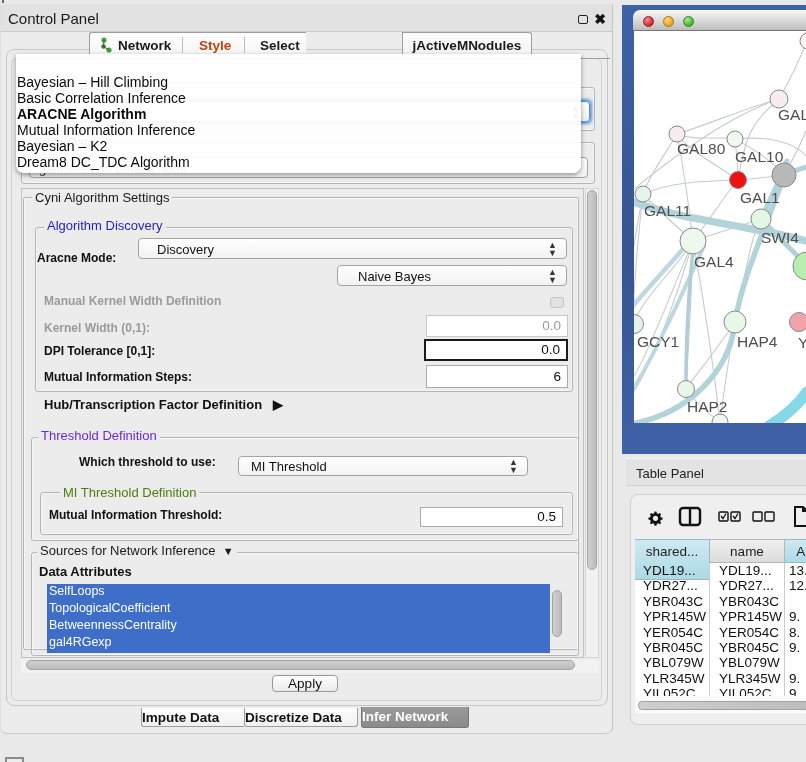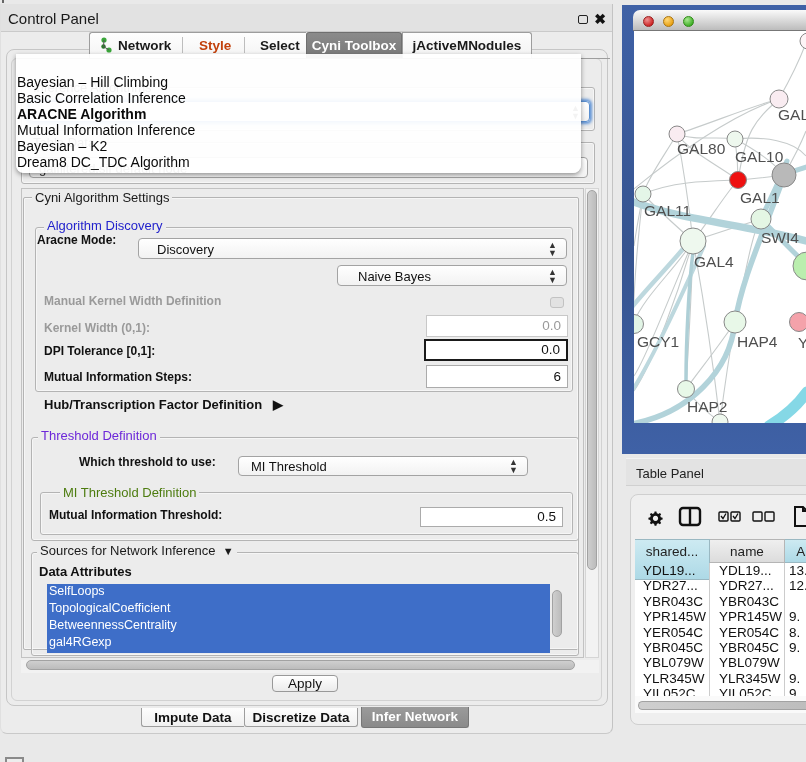--- a/index.html
+++ b/index.html
@@ -23,21 +23,21 @@
 .field { position:absolute; background:#fff; border:1px solid #ababab; font-size:13.5px; color:#111; text-align:right; padding-right:6px; }
 .lbl { position:absolute; font-size:12px; font-weight:bold; color:#111; white-space:nowrap; }
 .lbl.dis { color:#9a9a9a; }
 
 #popup { left:16px; top:54px; width:565px; height:119px; background:rgba(255,255,255,0.94); border-radius:0 0 8px 8px; box-shadow:0 2px 5px rgba(0,0,0,0.4); z-index:50; }
 #popup .hint { position:absolute; left:181px; top:4px; font-size:14px; color:#b9b9b9; }
 #popup .it { position:absolute; left:1px; font-size:14px; color:#0a0a0a; white-space:nowrap; }
 
 .sbthumb { position:absolute; background:linear-gradient(90deg,#cfcfcf,#bcbcbc); border:1px solid #a2a2a2; border-radius:6px; }
 
-.btab { position:absolute; height:19px; line-height:19px; font-size:13.5px; font-weight:bold; color:#111; text-align:center; background:linear-gradient(#fdfdfd,#f0f0f0); border:1px solid #9d9d9d; border-radius:0 0 3px 3px; border-top:none; }
+.btab { position:absolute; height:19px; line-height:19px; font-size:13.5px; font-weight:bold; color:#111; text-align:left; background:linear-gradient(#fdfdfd,#f0f0f0); border:1px solid #9d9d9d; border-radius:0 0 3px 3px; border-top:none; }
 .btab.sel { background:linear-gradient(#9b9b9b,#8a8a8a); color:#fff; border-color:#777; }
 
 #netwin { left:622px; top:5px; width:184px; height:449px; background:linear-gradient(#3f61a6,#36548f 55%,#3f61a6); }
 #nettitle { left:11px; top:5px; width:173px; height:21px; background:linear-gradient(#fafafa,#bcbcbc); border-radius:7px 0 0 0; border-bottom:1px solid #777; }
 .tl { position:absolute; top:6px; width:11px; height:11px; border-radius:50%; }
 #netcanvas { left:12px; top:26px; width:172px; height:392px; background:#ffffff; }
 
 #tpbar { left:626px; top:458px; width:180px; height:28px; background:#e3e3e3; border-top:1px solid #f2f2f2; border-bottom:1px solid #d0d0d0; }
 #tpbar .t { position:absolute; left:10px; top:7px; font-size:13px; color:#222; }
 #tpanel { left:630px; top:494px; width:186px; height:231px; background:#efefef; border:1px solid #cfcfcf; border-radius:8px; }
@@ -75,21 +75,21 @@
     <div class="sbthumb" style="left:571px; top:141px; width:10px; height:380px;"></div>
 
     <div class="abs" style="left:5px; top:611px; width:578px; height:13px; background:#f2f2f2;"></div>
     <div class="sbthumb" style="left:10px; top:611px; width:549px; height:10px; background:linear-gradient(#cfcfcf,#bcbcbc);"></div>
 
     <div class="groupbox" style="left:7px; top:148px; width:556px; height:453px; border-radius:2px;"></div>
     <div class="grouptitle" style="left:16px; top:141px;">Cyni Algorithm Settings</div>
 
     <div class="groupbox" style="left:19px; top:178px; width:538px; height:165px;"></div>
     <div class="grouptitle" style="left:28px; top:169px; color:#2222cc;">Algorithm Discovery</div>
-    <div class="lbl" style="left:21px; top:184px;">Aracne Mode:</div>
+    <div class="lbl" style="left:21px; top:202px;">Aracne Mode:</div>
     <div class="combo" style="left:122px; top:189px; width:429px; height:21px;">
         <span class="tx" style="left:18px;">Discovery</span>
         <span class="arr">▲<br>▼</span>
       </div>
     <div class="combo" style="left:321px; top:216px; width:230px; height:21px;">
         <span class="tx" style="left:20px;">Naive Bayes</span>
         <span class="arr">▲<br>▼</span>
       </div>
     <div class="lbl dis" style="left:28px; top:245px;">Manual Kernel Width Definition</div>
     <div class="abs" style="left:534px; top:248px; width:14px; height:11px; border:1px solid #c2c2c2; border-radius:3px; background:#e2e2e2;"></div>
@@ -136,21 +136,20 @@
   <svg class="abs" style="left:99px; top:33px;" width="13" height="16">
       <circle cx="4" cy="3" r="2.6" fill="#3aa63a"></circle>
       <circle cx="3.5" cy="9.5" r="2.2" fill="#2a7a2a"></circle>
       <circle cx="9" cy="13" r="2.6" fill="#3aa63a"></circle>
       <line x1="4" y1="3" x2="3.5" y2="9.5" stroke="#555" stroke-width="1"></line>
       <line x1="3.5" y1="9.5" x2="9" y2="13" stroke="#555" stroke-width="1"></line>
     </svg>
   <div class="abs" style="left:117px; top:34px; font-size:13.5px; font-weight:bold; color:#1a1a1a;">Network</div>
   <div class="abs" style="left:198px; top:34px; font-size:13.5px; font-weight:bold; color:#c2410c;">Style</div>
   <div class="abs" style="left:259px; top:34px; font-size:13.5px; font-weight:bold; color:#1a1a1a;">Select</div>
-  <div class="tab sel abs" style="left:305px; top:28px; width:96px; height:26px; line-height:26px;">Cyni Toolbox</div>
   <div class="tab abs" style="left:401px; top:28px; width:130px; height:26px; line-height:26px; border-radius:0 3px 0 0;">jActiveMNodules</div>
 </div>
 
 <div id="popup" class="abs">
   <div class="it" style="top:20px;">Bayesian – Hill Climbing</div>
   <div class="it" style="top:36px;">Basic Correlation Inference</div>
   <div class="it" style="top:52px; font-weight:bold;">ARACNE Algorithm</div>
   <div class="it" style="top:68px;">Mutual Information Inference</div>
   <div class="it" style="top:84px;">Bayesian – K2</div>
   <div class="it" style="top:100px;">Dream8 DC_TDC Algorithm</div>

